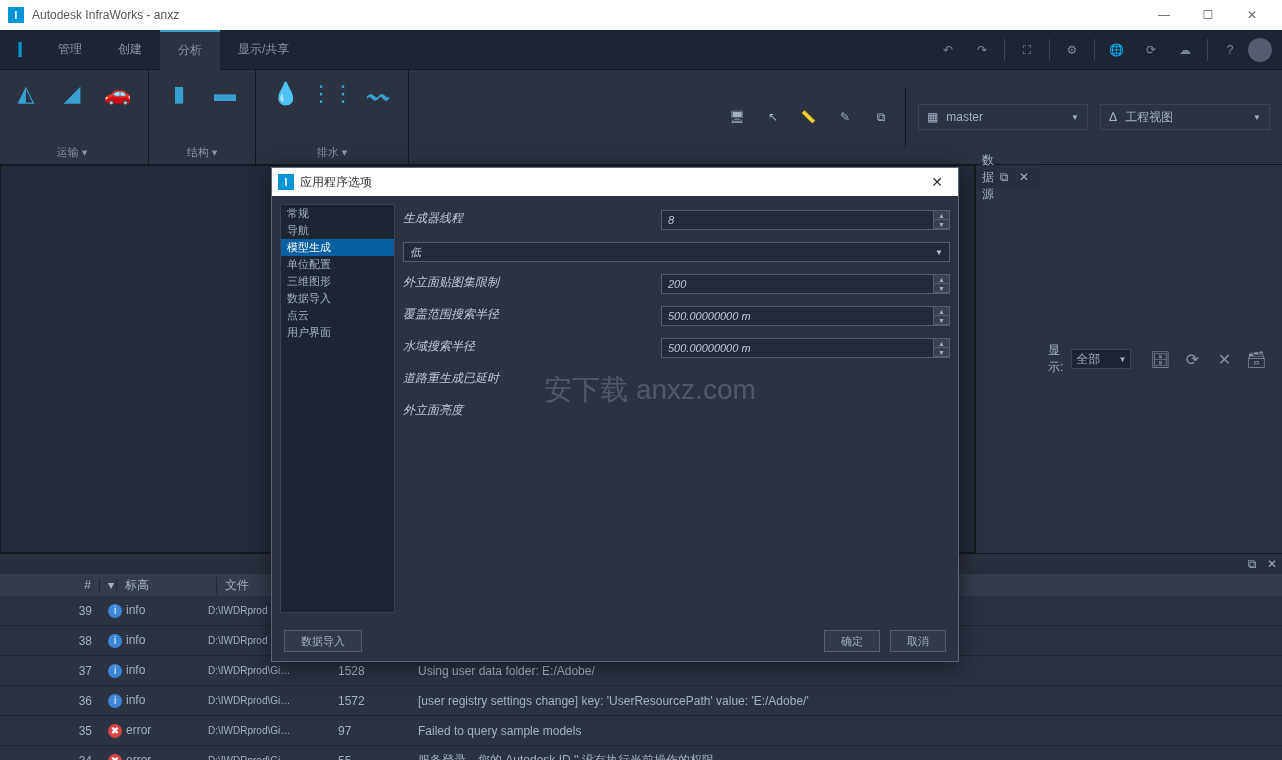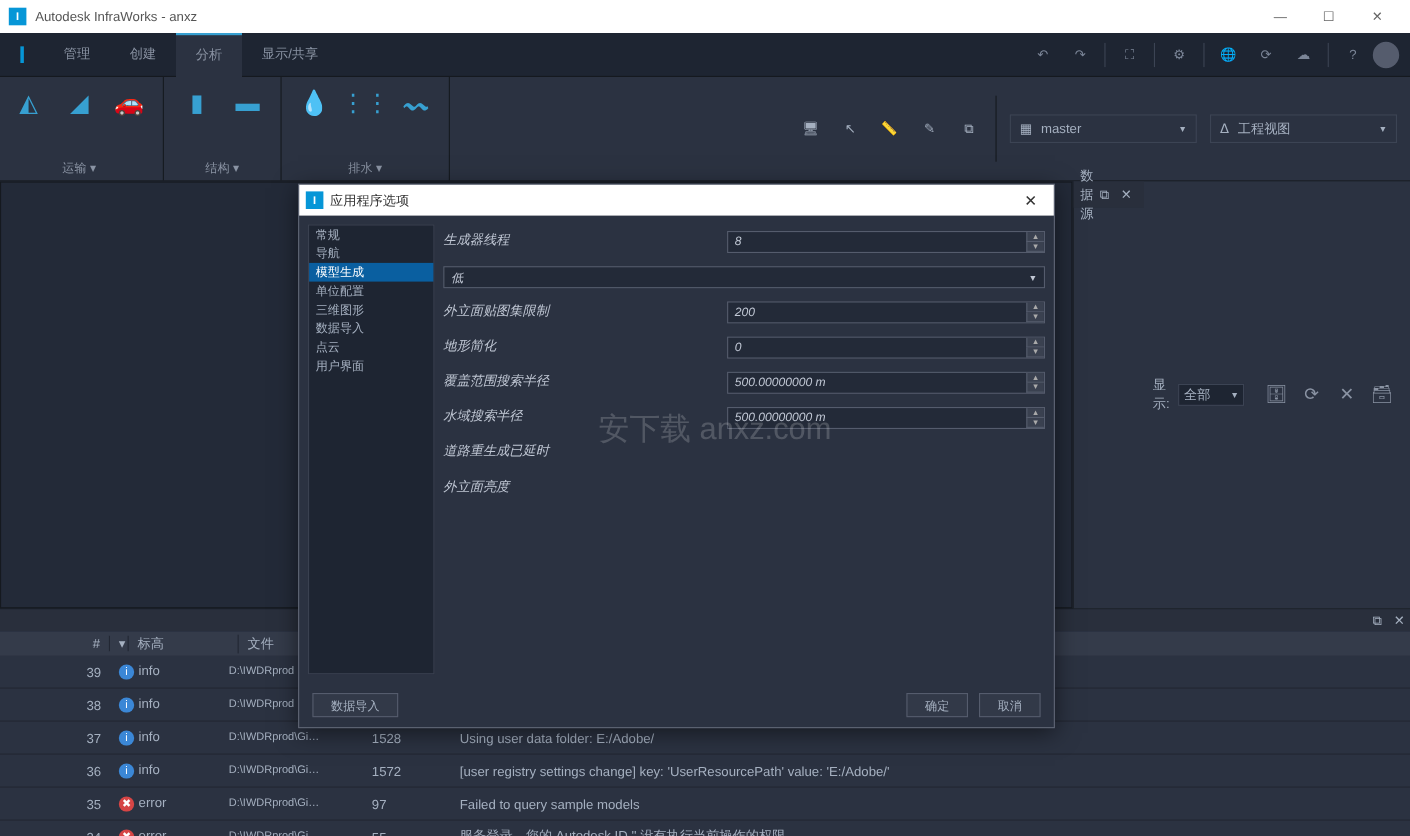--- a/index.html
+++ b/index.html
@@ -312,32 +312,20 @@
             <div class="spin">
               <span>200</span>
               <div class="btns">
                 <span>▲</span>
                 <span>▼</span>
               </div>
             </div>
           </div>
         </div>
         <div class="option-row">
-          <div class="lab">地形简化</div>
-          <div class="control">
-            <div class="spin">
-              <span>0</span>
-              <div class="btns">
-                <span>▲</span>
-                <span>▼</span>
-              </div>
-            </div>
-          </div>
-        </div>
-        <div class="option-row">
           <div class="lab">覆盖范围搜索半径</div>
           <div class="control">
             <div class="spin">
               <span>500.00000000 m</span>
               <div class="btns">
                 <span>▲</span>
                 <span>▼</span>
               </div>
             </div>
           </div>

